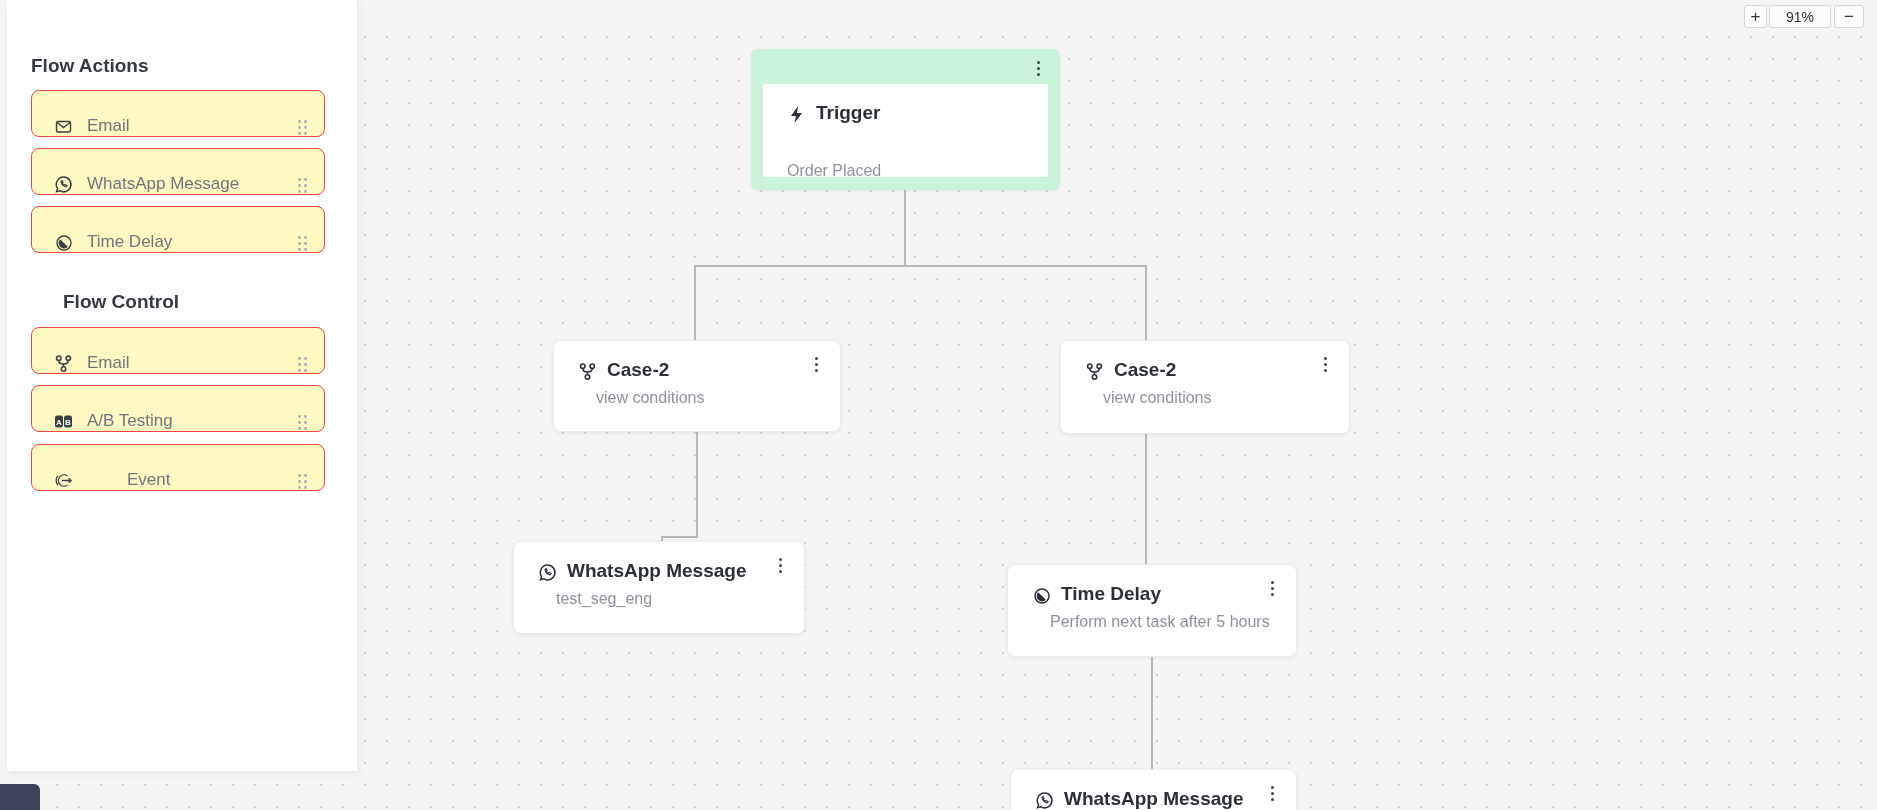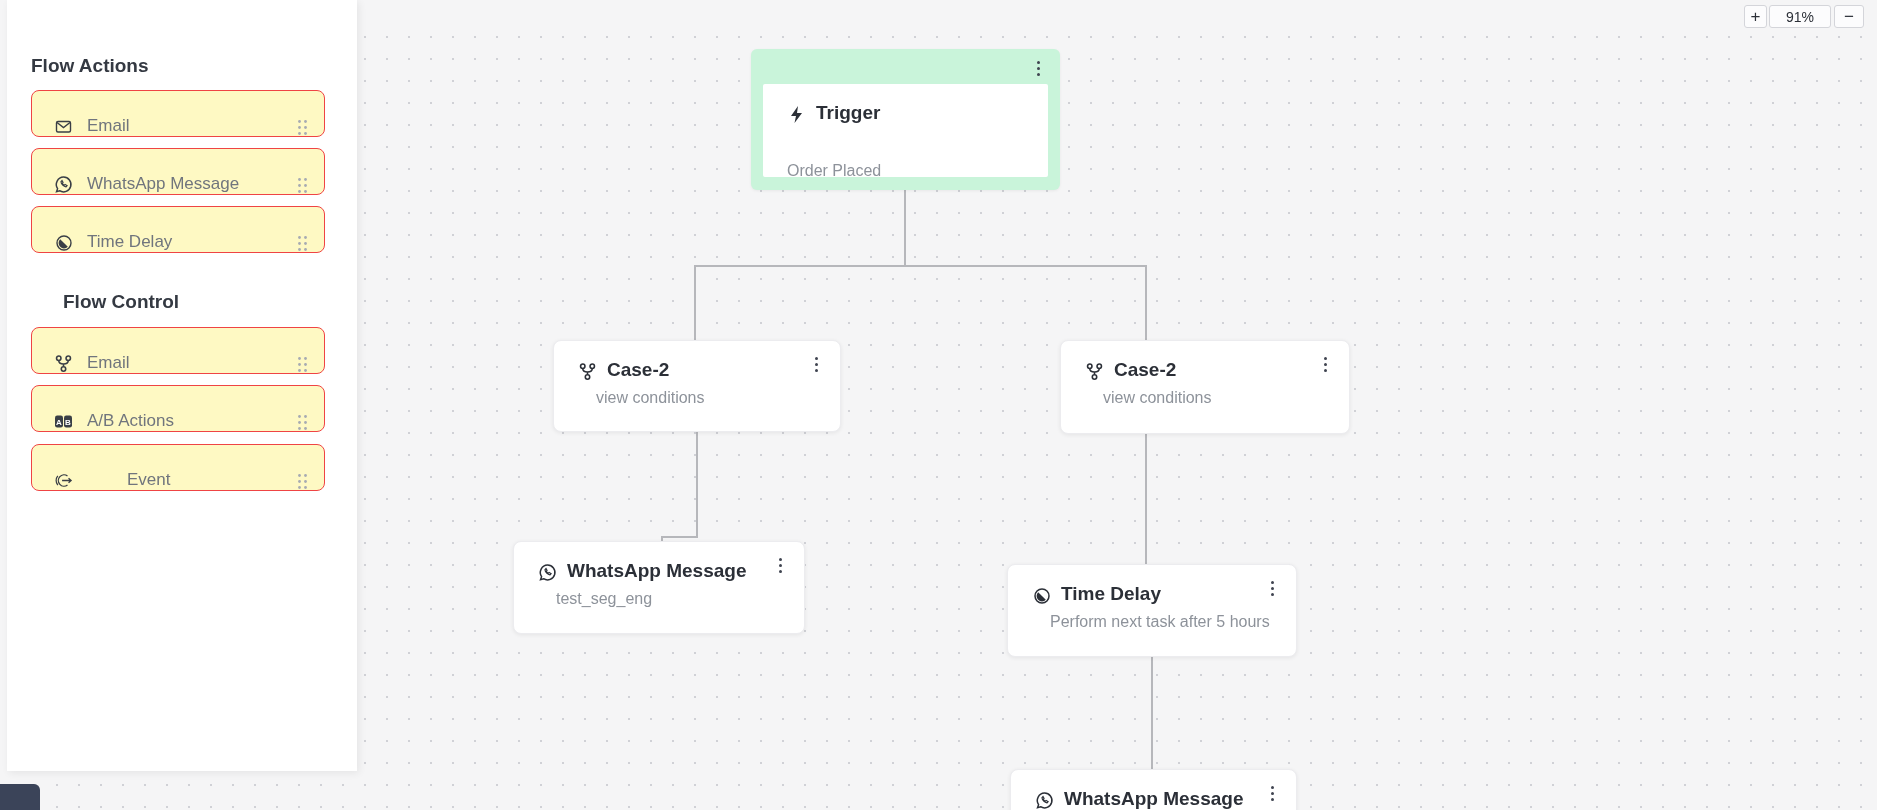--- a/index.html
+++ b/index.html
@@ -260,21 +260,21 @@
 
   <div class="sb-item" style="top:385px;">
     <span class="sb-icon">
       <svg width="19" height="19" viewBox="0 0 19 18">
         <rect x="1" y="3" width="8" height="12" rx="2.2" fill="#3a3f46"></rect>
         <rect x="10" y="3" width="8" height="12" rx="2.2" fill="#3a3f46"></rect>
         <text x="5" y="12" font-size="8" font-weight="bold" fill="#ffffff" text-anchor="middle" font-family="Liberation Sans, sans-serif">A</text>
         <text x="14" y="12" font-size="8" font-weight="bold" fill="#ffffff" text-anchor="middle" font-family="Liberation Sans, sans-serif">B</text>
       </svg>
     </span>
-    <span class="lbl">A/B Actions</span>
+    <span class="lbl">A/B Testing</span>
     <svg class="drag-handle" viewBox="0 0 11 17" fill="#a7abb2">
       <circle cx="2.5" cy="2.5" r="1.4"></circle>
         <circle cx="8.5" cy="2.5" r="1.4"></circle>
         <circle cx="2.5" cy="8.5" r="1.4"></circle>
         <circle cx="8.5" cy="8.5" r="1.4"></circle>
         <circle cx="2.5" cy="14.5" r="1.4"></circle>
         <circle cx="8.5" cy="14.5" r="1.4"></circle>
     </svg>
   </div>
 

